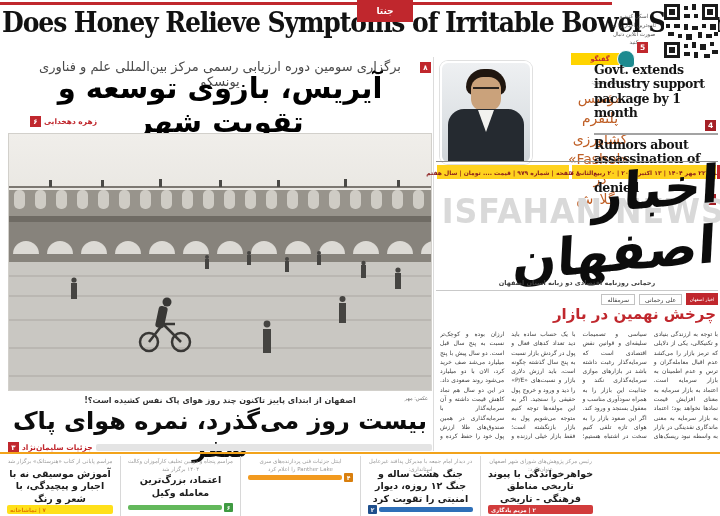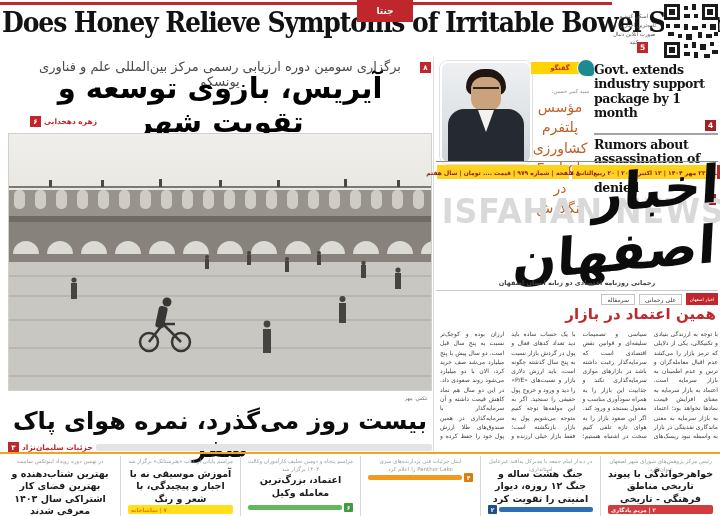--- a/index.html
+++ b/index.html
@@ -53,21 +53,21 @@
   .p-hair{position:absolute;left:24px;top:6px;width:40px;height:26px;background:#20160f;
       border-radius:18px 18px 8px 8px;}
   .p-face{position:absolute;left:29px;top:14px;width:30px;height:34px;background:#caa27b;
       border-radius:12px;}
   .p-glass{position:absolute;left:31px;top:24px;width:26px;height:7px;
       border-top:2px solid #2b241e;}
   .p-suit{position:absolute;left:6px;top:46px;width:76px;height:55px;background:#252a30;
       border-radius:16px 16px 0 0;}
   .p-shirt{position:absolute;left:36px;top:47px;width:16px;height:22px;background:#f2f2ef;
       clip-path:polygon(0 0,100% 0,50% 100%);}
-  .intv-col{left:531px;top:62px;width:58px;}
+  .intv-col{left:531px;top:53px;width:58px;padding-left:40px;}
   .intv-tag{position:relative;height:12px;background:#ffd400;display:flex;align-items:center;
       justify-content:center;color:#c0272d;font-size:6.5px;font-weight:bold;direction:rtl;}
   .intv-logo{position:absolute;right:-6px;top:-3px;width:16px;height:16px;background:#1d8a8f;
       border-radius:50% 50% 4px 50%;border:1.5px solid #fff;}
   .intv-name{margin-top:14px;font-size:5.5px;color:#8c8c8c;direction:rtl;text-align:right;}
   .intv-title{margin-top:3px;font-size:14px;font-weight:normal;color:#bf5f26;
       direction:rtl;text-align:center;line-height:1.45;}
 
   
   .world{left:594px;top:60px;width:124px;}
@@ -277,20 +277,21 @@
         <path d="M140,208 L154,190 L172,208 M154,190 L166,190"></path>
       </g>
       <g fill="#383735">
         <rect x="148" y="172" width="9" height="22" rx="3" transform="rotate(12 152 183)"></rect>
         <circle cx="158" cy="168" r="4.5"></circle>
       </g>
     </svg>
     <div class="photo-credit">عکس: مهر</div>
   </div>
 
+  <div class="abs kicker2">اصفهان از ابتدای پاییز تاکنون چند روز هوای پاک نفس کشیده است؟!</div>
   <div class="abs air-headline">بیست روز می‌گذرد، نمره هوای پاک صفر</div>
   <div class="abs byline2">
     <div class="bar"></div>
     <span class="byline-name">جزئیات سلیمان‌نژاد</span>
     <span class="badge sm">۳</span>
   </div>
 
   <div class="abs v-divider"></div>
 
   <span class="abs badge sm intv-badge">۸</span>
@@ -325,34 +326,29 @@
   <div class="abs logo-en">ISFAHAN NEWS</div>
   <div class="abs logo-fa">اخبار اصفهان</div>
   <div class="abs tagline">رحمانی روزنامه اقتصادی دو زبانه استان اصفهان</div>
 
   <div class="abs ed-toprule"></div>
   <div class="abs ed-header">
     <span class="ed-tab">سرمقاله</span>
     <span class="ed-tab">علی رحمانی</span>
     <span class="ed-chip">اخبار اصفهان</span>
   </div>
-  <div class="abs ed-headline">همین اعتماد در بازار</div>
+  <div class="abs ed-headline">چرخش نهمین در بازار</div>
   <div class="abs ed-body">
     <span>با توجه به ارزندگی بنیادی و تکنیکالی، یکی از دلایلی که ترمز بازار را می‌کشد عدم اقبال معامله‌گران و ترس و عدم اطمینان به بازار سرمایه است. اعتماد به بازار سرمایه به معنای افزایش قیمت نمادها نخواهد بود؛ اعتماد به بازار سرمایه به معنی ماندگاری نقدینگی در بازار به واسطه نبود ریسک‌های سیاسی و تصمیمات سلیقه‌ای و قوانین نقض اقتصادی است که سرمایه‌گذار رغبت داشته باشد در بازارهای موازی سرمایه‌گذاری نکند و جذابیت این بازار را به همراه سودآوری مناسب و معقول بسنجد و ورود کند. اگر این صعود بازار را به هوای تازه تلقی کنیم سخت در اشتباه هستیم؛ با یک حساب ساده باید دید تعداد کدهای فعال و پول در گردش بازار نسبت به پنج سال گذشته چگونه است، باید ارزش دلاری بازار و نسبت‌های «P/E» را دید و ورود و خروج پول حقیقی را سنجید. اگر به این مولفه‌ها توجه کنیم متوجه می‌شویم پول به بازار بازنگشته است؛ فقط بازار خیلی ارزنده و ارزان بوده و کوچک‌تر نسبت به پنج سال قبل است. دو سال پیش با پنج میلیارد می‌شد صف خرید کرد، الان با دو میلیارد می‌شود روند صعودی داد. در این دو سال هم نماد کاهش قیمت داشته و آن سرمایه‌گذار با سرمایه‌گذاری در همین صندوق‌های طلا ارزش پول خود را حفظ کرده و حالا به دنبال سهام آمده است. این سهامدار چون از بازارهای موازی سود خوبی کسب کرده (منظور ما از بازار موازی تمام بازارها غیر از سهام است) همچنان به آن بازارها اعتماد دارد و سهام را به دلیل ارزان بودن صرفا به دید نوسان کوتاه‌مدت می‌نگرد.</span>
     
   </div>
 
   <div class="abs orange-line"></div>
   <div class="abs teasers">
 
-    <div class="tcell">
-      <div class="t-kicker">در نهمین دوره رویداد اینوتکس سامیت</div>
-      <div class="t-head">بهترین شتاب‌دهنده و بهترین فضای کار اشتراکی سال ۱۴۰۳ معرفی شدند</div>
-
-    </div>
 
     <div class="tcell">
       <div class="t-kicker">مراسم پایانی از کتاب «هنرستانک» برگزار شد</div>
       <div class="t-head">آموزش موسیقی نه با اجبار و پیچیدگی، با شعر و رنگ</div>
       <div class="t-barrow">
         <div class="t-bar txt c-yellow">۷ | تماشاخانه</div>
       </div>
     </div>
 
     <div class="tcell">

